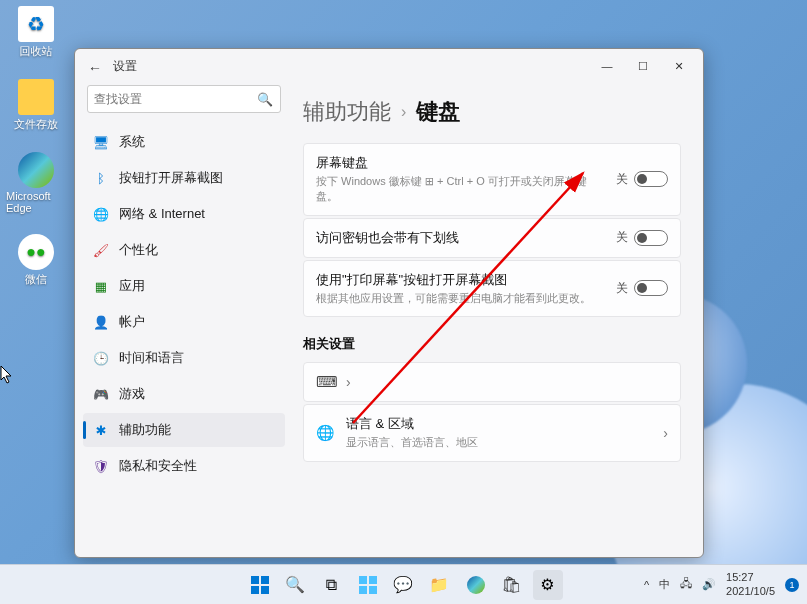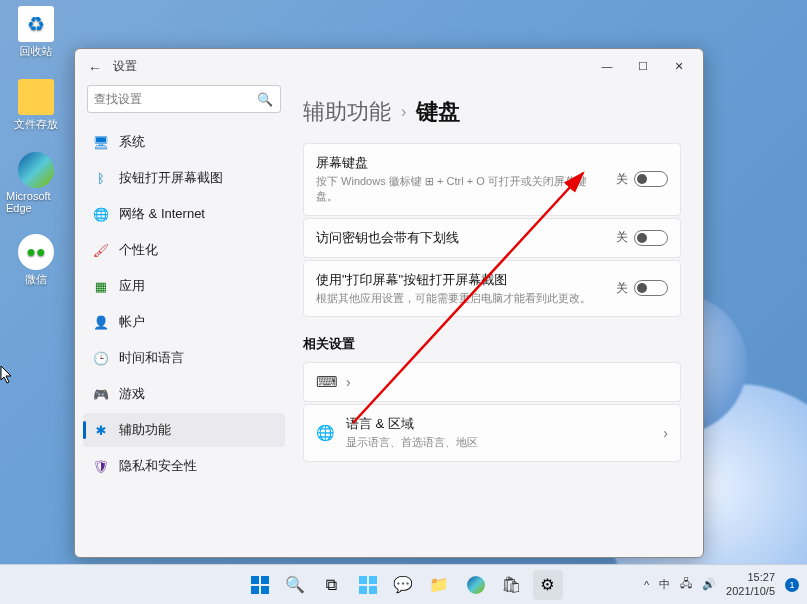--- a/index.html
+++ b/index.html
@@ -69,21 +69,21 @@
 
   
   .arrow-svg { position:absolute; left:0; top:0; pointer-events:none; }
 
   
   .taskbar { position:absolute; left:0; right:0; bottom:0; height:40px; background:#e9eef6; border-top:1px solid #c8d0db; display:flex; align-items:center; }
   .taskbar .center { position:absolute; left:50%; transform:translateX(-50%); display:flex; gap:6px; }
   .tbicon { width:30px; height:30px; display:flex; align-items:center; justify-content:center; border-radius:4px; cursor:pointer; font-size:16px;}
   .tbicon .sq { width:18px; height:18px; }
   .tray { position:absolute; right:8px; display:flex; align-items:center; gap:10px; font-size:11px; color:#333;}
-  .tray .clock { text-align:right; line-height:1.2; }
+  .tray .clock { text-align:left; line-height:1.2; }
   .tray .badge { width:14px; height:14px; border-radius:50%; background:#0067c0; color:#fff; font-size:9px; display:flex; align-items:center; justify-content:center;}
 
   
   .cursor { position:absolute; left:0; top:366px; width:14px; height:18px; }
 </style>
 </head>
 <body>
 
 <div class="bloom bloom1"></div>
 <div class="bloom bloom2"></div>

